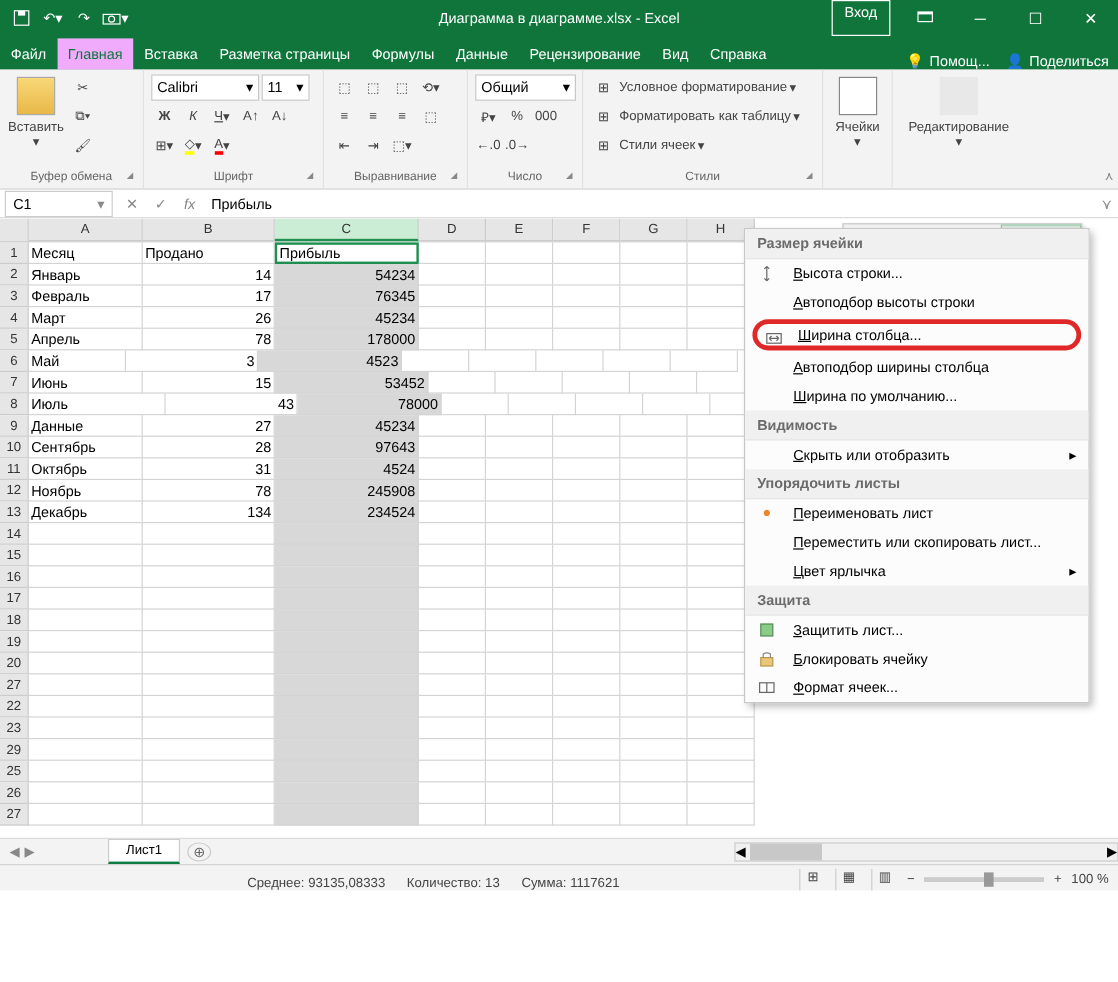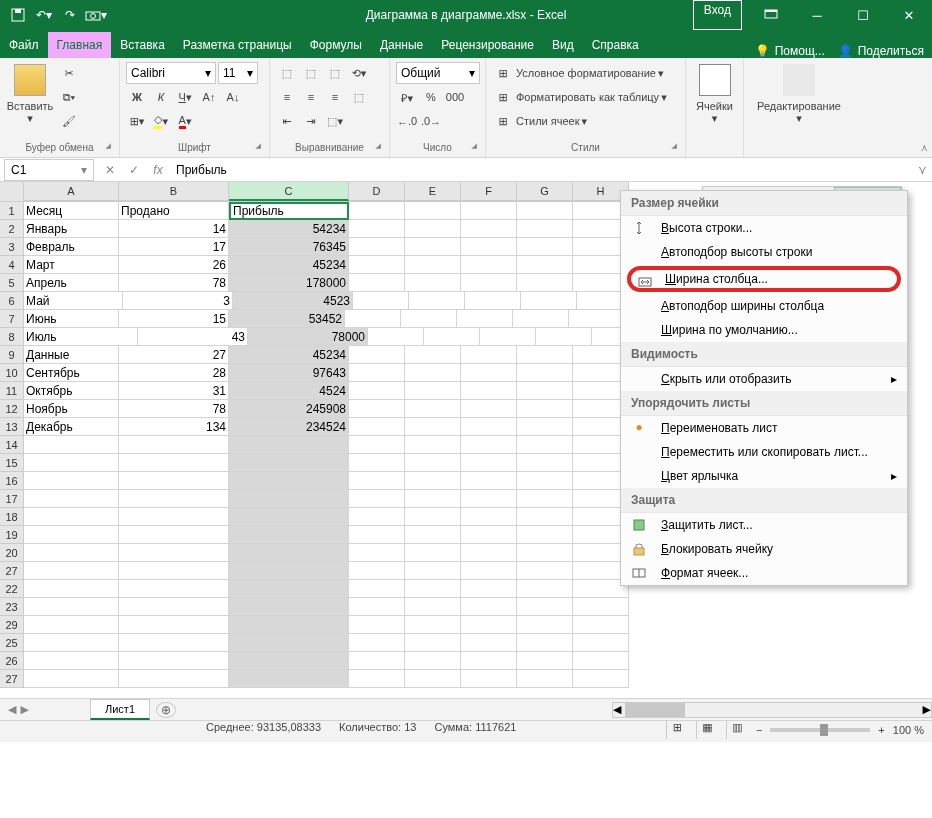--- a/index.html
+++ b/index.html
@@ -56,21 +56,21 @@
 
 
 .sheetbar { height:22px; border-top:1px solid #d4d4d4; display:flex; align-items:center; font-size:11px; background:#f3f3f3; }
 .sheetnav { width:90px; display:flex; gap:4px; padding:0 8px; color:#888; }
 .sheettab { padding:3px 14px; background:#fff; border:1px solid #ccc; border-bottom:2px solid #107c41; }
 .addsheet { width:20px; text-align:center; color:#666; border:1px solid #ccc; border-radius:50%; margin-left:6px; font-size:12px; }
 .hscroll { margin-left:auto; width:320px; height:16px; background:#f0f0f0; border:1px solid #ccc; display:flex; }
 .hscroll .thumb { width:60px; background:#c8c8c8; margin-left:4px; }
 
 
-.statusbar { height:22px; background:#f3f3f3; border-top:1px solid #d4d4d4; display:flex; align-items:flex-start; font-size:11px; color:#444; padding:0 8px; gap:18px; }
+.statusbar { height:22px; background:#f3f3f3; border-top:1px solid #d4d4d4; display:flex; align-items:flex-end; font-size:11px; color:#444; padding:0 8px; gap:18px; }
 .statusbar .right { margin-left:auto; display:flex; align-items:center; gap:8px; }
 .viewbtn { width:22px; height:18px; border-left:1px solid #ccc; text-align:center; }
 .zoomslider { width:100px; height:4px; background:#ccc; position:relative; }
 .zoomslider::after { content:""; position:absolute; left:50%; top:-4px; width:8px; height:12px; background:#999; }
 
 
 .dropdown { position:absolute; top:190px; left:620px; width:288px; background:#fcfcfc; border:1px solid #c8c8c8; box-shadow:3px 3px 6px rgba(0,0,0,0.25); font-size:12px; z-index:100; }
 .dd-header { background:#f0f0f0; color:#6b6b6b; font-weight:bold; padding:5px 10px; border-bottom:1px solid #e6e6e6; }
 .dd-item { padding:5px 10px 5px 40px; position:relative; display:flex; align-items:center; }
 .dd-item .dicn { position:absolute; left:10px; width:16px; height:16px; }
@@ -364,34 +364,34 @@
         <div class="cell num" style="width:110px">78</div>
         <div class="cell num sel" style="width:120px">178000</div>
         <div class="cell" style="width:56px"></div>
         <div class="cell" style="width:56px"></div>
         <div class="cell" style="width:56px"></div>
         <div class="cell" style="width:56px"></div>
         <div class="cell" style="width:56px"></div>
       </div>
       <div class="row-d">
         <div class="rowhdr">6</div>
-        <div class="cell" style="width:99px">Май</div>
+        <div class="cell" style="width:81px">Май</div>
         <div class="cell num" style="width:110px">3</div>
         <div class="cell num sel" style="width:120px">4523</div>
         <div class="cell" style="width:56px"></div>
         <div class="cell" style="width:56px"></div>
         <div class="cell" style="width:56px"></div>
         <div class="cell" style="width:56px"></div>
         <div class="cell" style="width:56px"></div>
       </div>
       <div class="row-d">
         <div class="rowhdr">7</div>
         <div class="cell" style="width:95px">Июнь</div>
         <div class="cell num" style="width:110px">15</div>
-        <div class="cell num sel" style="width:116px">53452</div>
+        <div class="cell num sel" style="width:128px">53452</div>
         <div class="cell" style="width:56px"></div>
         <div class="cell" style="width:56px"></div>
         <div class="cell" style="width:56px"></div>
         <div class="cell" style="width:56px"></div>
         <div class="cell" style="width:56px"></div>
       </div>
       <div class="row-d">
         <div class="rowhdr">8</div>
         <div class="cell" style="width:114px">Июль</div>
         <div class="cell num" style="width:110px">43</div>

